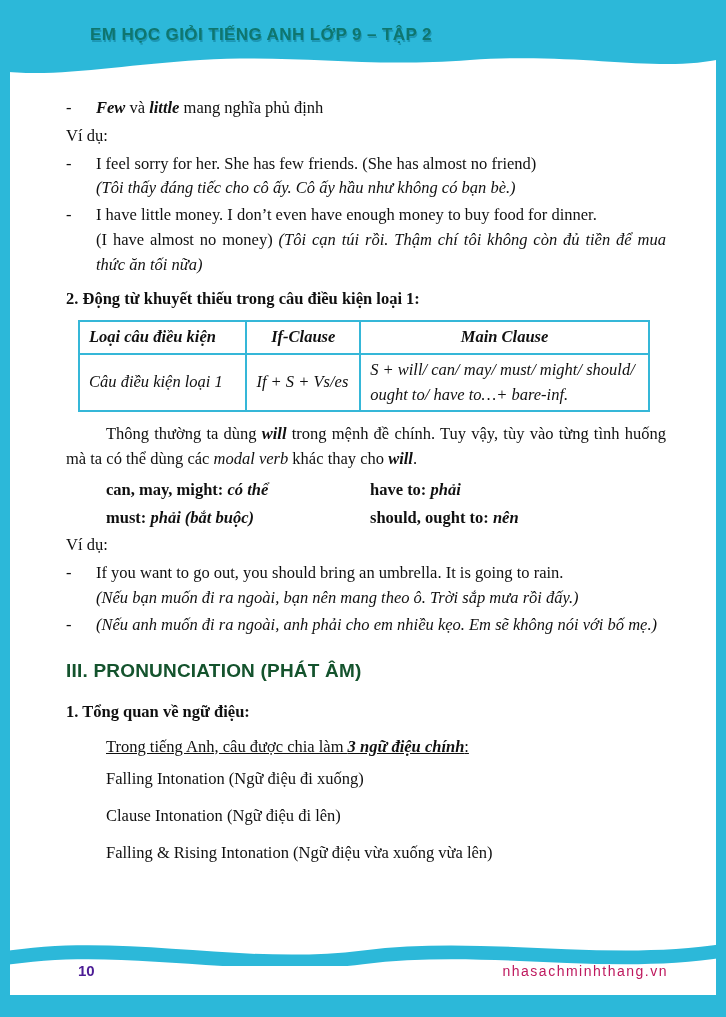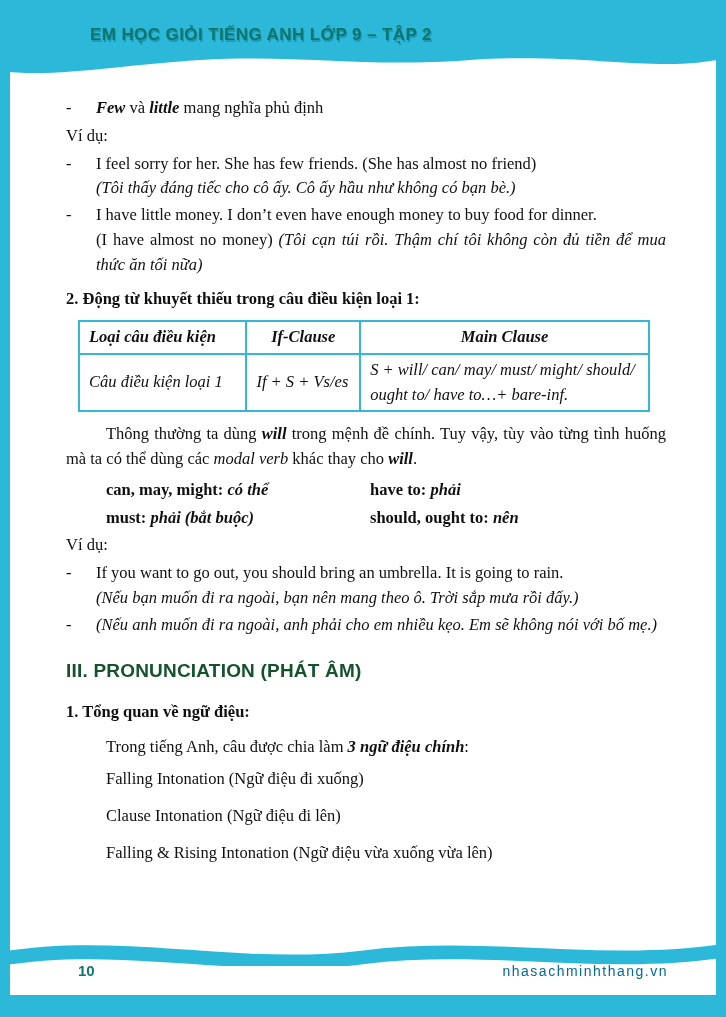--- a/index.html
+++ b/index.html
@@ -45,33 +45,33 @@
   col.c1{width:168px;} col.c2{width:114px;} col.c3{width:290px;}
 
   .para-indent{text-indent:40px;text-align:justify;margin:4px 0 6px 0;}
   .modal-row{display:flex;margin:3px 0 3px 40px;font-weight:bold;}
   .modal-col1{width:264px;}
   .sec3{
     font-family:"Liberation Sans",sans-serif;font-weight:bold;font-size:19px;
     color:#14532d;margin:20px 0 14px 0;letter-spacing:.2px;
   }
   .h4{font-weight:bold;margin:0 0 10px 0;}
-  .intro-line{margin:0 0 8px 40px;}
+  .intro-line{margin:0 0 8px 40px;text-decoration:underline;}
   .intonation{margin:0 0 12px 40px;}
 
   .footer-wave{position:absolute;left:0;top:928px;width:726px;height:38px;z-index:4;}
   .footer-wave svg{display:block;width:726px;height:38px;}
   .footer-row{
     position:absolute;left:0;top:962px;width:726px;box-sizing:border-box;
     display:flex;justify-content:space-between;align-items:center;
     padding:0 58px 0 78px;z-index:6;
     font-family:"Liberation Sans",sans-serif;
   }
-  .page-num{font-weight:bold;font-size:15px;color:#0f766e;}
-  .site{color:#0369a1;font-size:14px;letter-spacing:1.5px;}
+  .page-num{font-weight:bold;font-size:15px;color:#4c1d95;}
+  .site{color:#be185d;font-size:14px;letter-spacing:1.5px;}
   .bottom-bar{position:absolute;left:0;bottom:0;width:726px;height:22px;background:#2cb8d9;z-index:5;}
   b i, i b{font-weight:bold;font-style:italic;}
 </style>
 </head>
 <body>
 
 <div>
 
   <div class="rail rail-left"></div>
   <div class="rail rail-right"></div>

